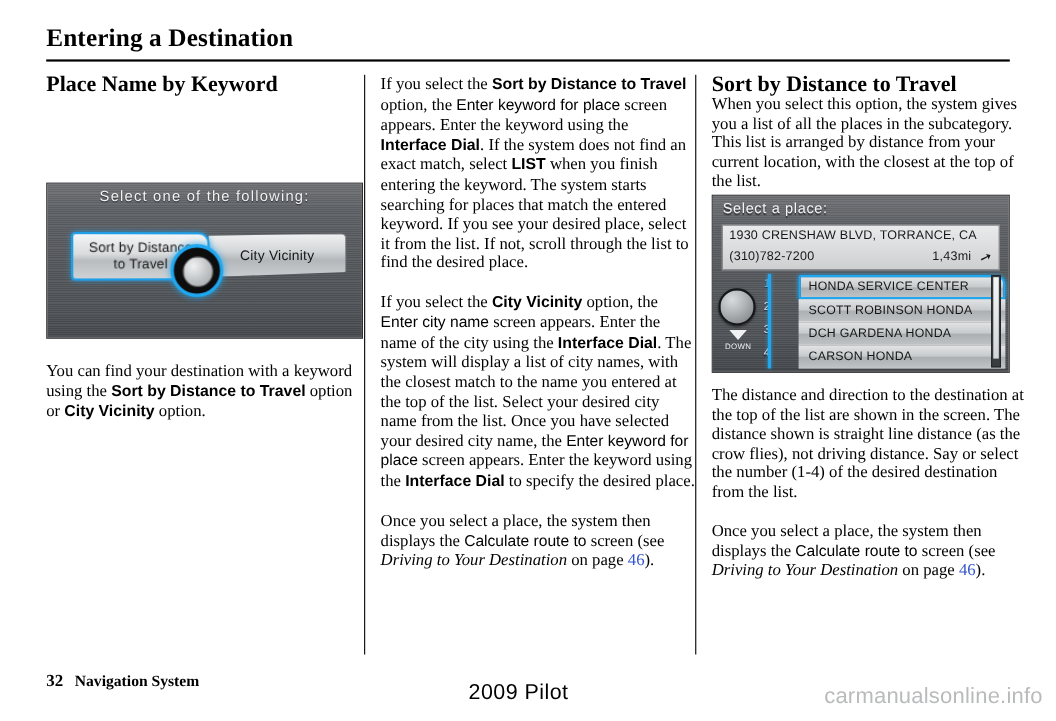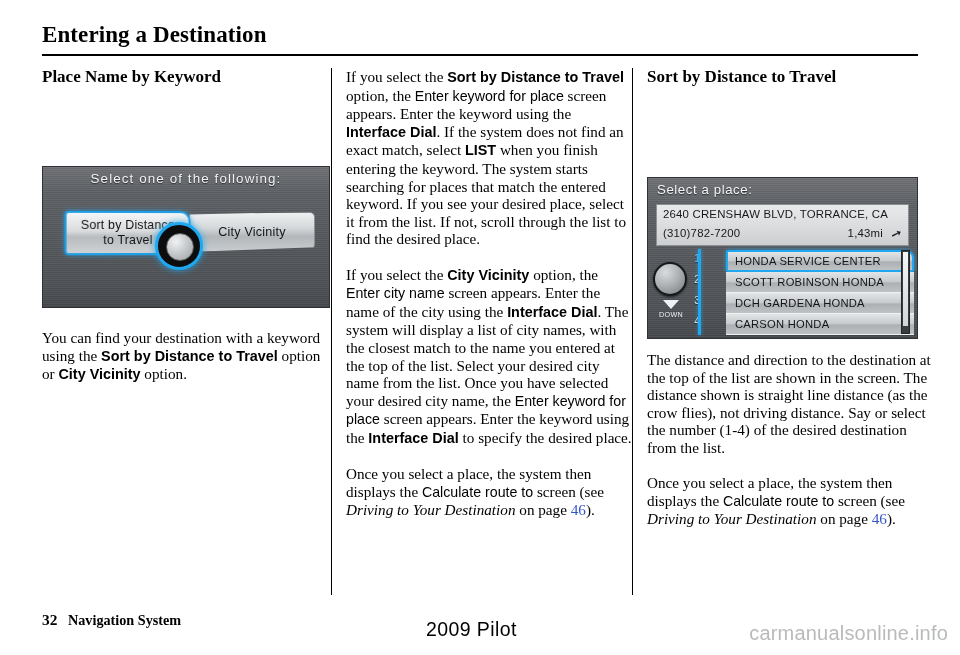--- a/index.html
+++ b/index.html
@@ -57,21 +57,21 @@
     top: 68px;
     height: 527px;
   }
   .div-1 { left: 331px; }
   .div-2 { left: 632px; }
 
   h2.sub {
     margin: 0 0 0 0;
     font-family: "Liberation Serif", serif;
     font-weight: bold;
-    font-size: 17px;
+    font-size: 20px;
     line-height: 18px;
   }
   p.body {
     margin: 0;
     font-family: "Liberation Serif", serif;
     font-size: 15.2px;
     line-height: 17.6px;
   }
   p.body + p.body { margin-top: 17.6px; }
   .ui {
@@ -370,28 +370,29 @@
   <div class="col col-2">
     <p class="body"><span>If you select the </span><span class="ui-b">Sort by Distance to Travel</span><span> option, the </span><span class="ui">Enter keyword for place</span><span> screen appears. Enter the keyword using the </span><span class="ui-b">Interface Dial</span><span>. If the system does not find an exact match, select </span><span class="ui-b">LIST</span><span> when you finish entering the keyword. The system starts searching for places that match the entered keyword. If you see your desired place, select it from the list. If not, scroll through the list to find the desired place.</span></p>
 
     <p class="body"><span>If you select the </span><span class="ui-b">City Vicinity</span><span> option, the </span><span class="ui">Enter city name</span><span> screen appears. Enter the name of the city using the </span><span class="ui-b">Interface Dial</span><span>. The system will display a list of city names, with the closest match to the name you entered at the top of the list. Select your desired city name from the list. Once you have selected your desired city name, the </span><span class="ui">Enter keyword for place</span><span> screen appears. Enter the keyword using the </span><span class="ui-b">Interface Dial</span><span> to specify the desired place.</span></p>
 
     <p class="body"><span>Once you select a place, the system then displays the </span><span class="ui">Calculate route to</span><span> screen (see </span><span class="ital">Driving to Your Destination</span><span> on page </span><span class="pglink">46</span><span>).</span></p>
   </div>
 
   <div class="col col-3">
     <h2 class="sub">Sort by Distance to Travel</h2>
+    <p class="body">When you select this option, the system gives you a list of all the places in the subcategory. This list is arranged by distance from your current location, with the closest at the top of the list.</p>
   </div>
 
   <div class="navshot" id="screen-b">
     <div class="brush"></div>
     <div class="hdr">Select a place:</div>
 
     <div class="info-box">
-      <div class="info-addr">2640 CRENSHAW BLVD, TORRANCE, CA</div>
+      <div class="info-addr">1930 CRENSHAW BLVD, TORRANCE, CA</div>
       <div class="info-phone">(310)782-7200</div>
       <div class="info-dist">1,43mi</div>
       <div class="info-arrow">➚</div>
     </div>
 
     <div class="dial-b"></div>
     <div class="down-ind">
       <div class="down-tri"></div>
       <div class="down-txt">DOWN</div>
     </div>

